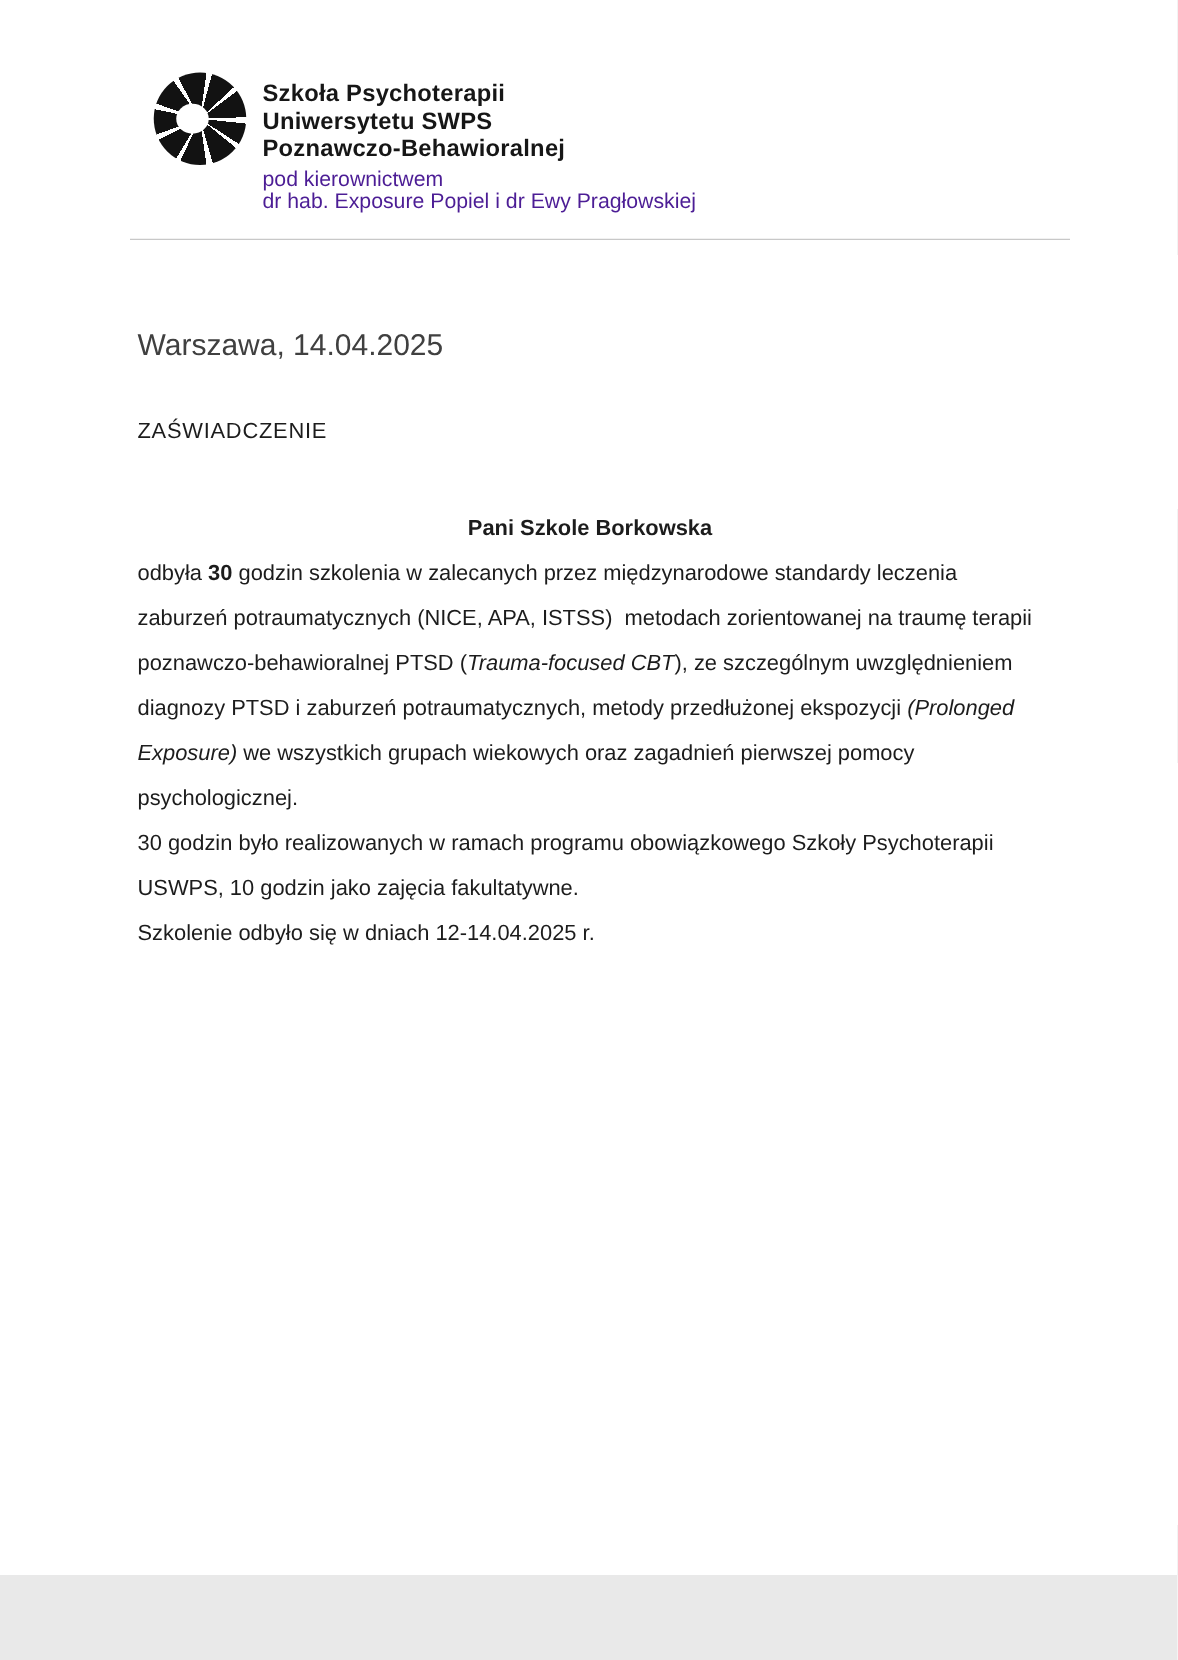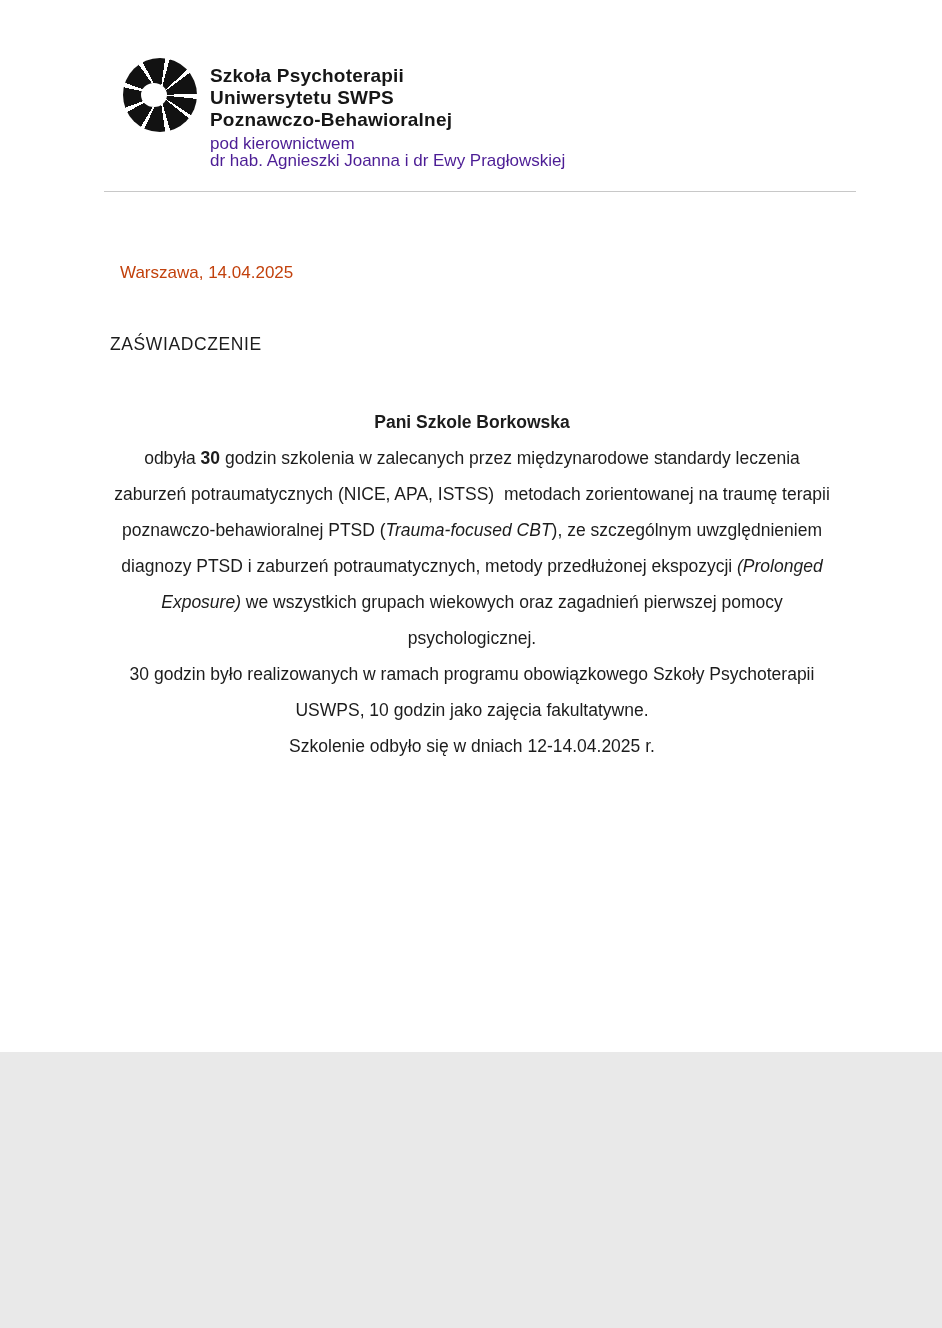--- a/index.html
+++ b/index.html
@@ -5,21 +5,21 @@
   * { margin: 0; padding: 0; box-sizing: border-box; }
   html, body { background: #e9e9e9; }
   body {
     font-family: "Liberation Sans", sans-serif;
     color: #1c1c1c;
     -webkit-font-smoothing: antialiased;
   }
   .page {
     position: relative;
     width: 942px;
-    height: 1052px;
+    height: 1260px;
     background: #ffffff;
     overflow: hidden;
   }
 
   
   .letterhead {
     position: absolute;
     top: 58px;
     left: 123px;
     display: flex;
@@ -75,23 +75,23 @@
     left: 104px;
     width: 752px;
     height: 1px;
     background: #c8c8c8;
   }
 
   
   .dateline {
     position: absolute;
     top: 263px;
-    left: 120px;
-    font-size: 17px;
-    color: #c2410c;
+    left: 110px;
+    font-size: 24px;
+    color: #404040;
   }
   .title {
     position: absolute;
     top: 334px;
     left: 110px;
     width: 722px;
     text-align: left;
     font-size: 17.5px;
     font-weight: 400;
     letter-spacing: 0.6px;
@@ -102,38 +102,38 @@
     top: 404px;
     left: 110px;
     width: 724px;
     font-size: 17.5px;
     line-height: 36px;
     color: #1c1c1c;
   }
   .content p { margin: 0; }
   .intro { text-align: center; }
   .recipient { text-align: center; font-weight: 700; }
-  .main-para { text-align: center; white-space: pre-wrap; }
+  .main-para { text-align: left; white-space: pre-wrap; }
   .b { font-weight: 700; }
   .i { font-style: italic; }
 </style>
 </head>
 <body>
 
 <div class="page">
 
   <header class="letterhead">
     <div class="logo"></div>
     <div class="lh-text">
       <div class="lh-big">Szkoła Psychoterapii</div>
       <div class="lh-big">Uniwersytetu SWPS</div>
       <div class="lh-big">Poznawczo-Behawioralnej</div>
       <div class="lh-small-group">
         <div class="lh-small">pod kierownictwem</div>
-        <div class="lh-small">dr hab. Agnieszki Joanna i dr Ewy Pragłowskiej</div>
+        <div class="lh-small">dr hab. Exposure Popiel i dr Ewy Pragłowskiej</div>
       </div>
     </div>
   </header>
 
   <div class="divider"></div>
 
   <div class="dateline">Warszawa, 14.04.2025</div>
 
   <h1 class="title">ZAŚWIADCZENIE</h1>
 

